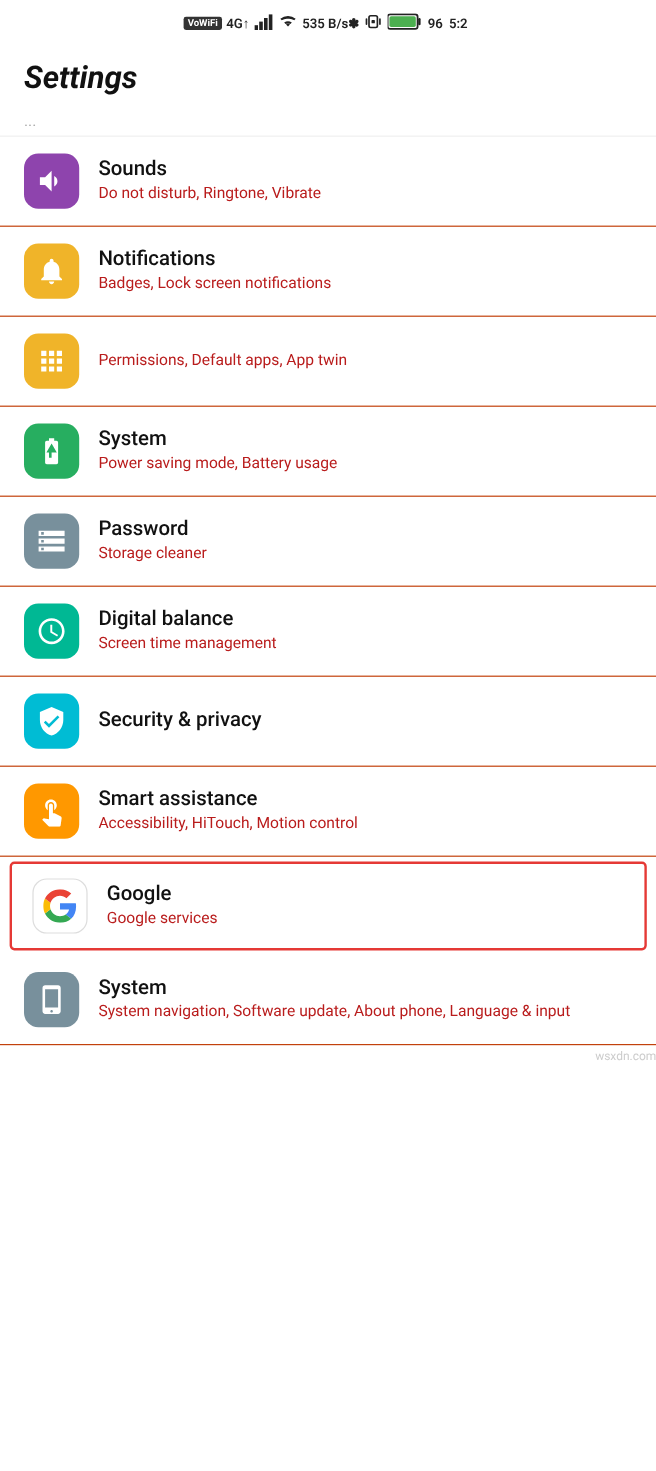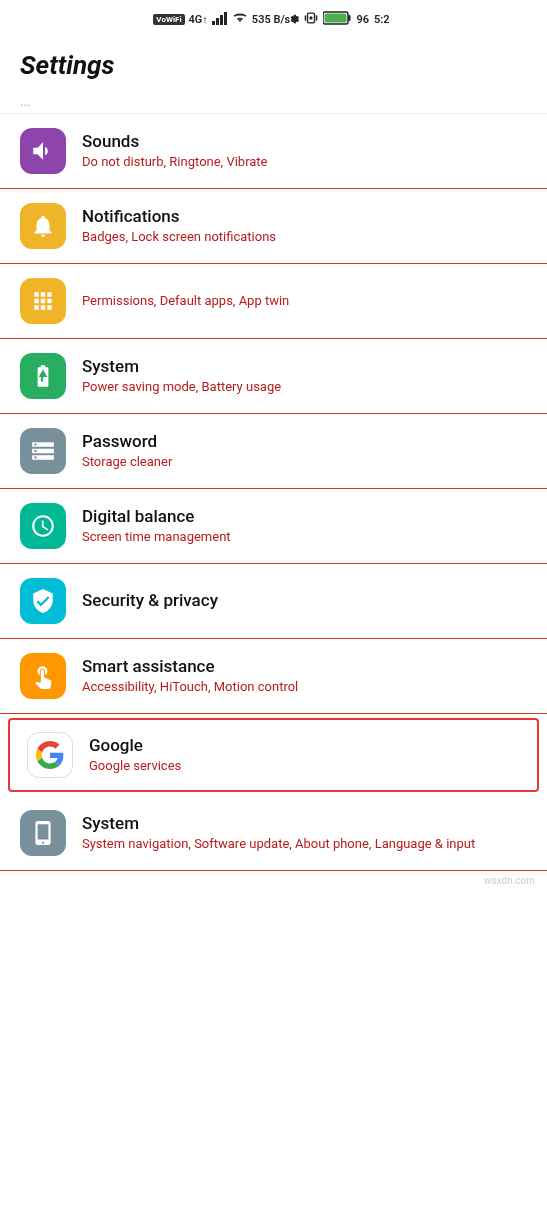--- a/index.html
+++ b/index.html
@@ -295,13 +295,13 @@
       </svg>
     </div>
     <div class="item-text">
       <div class="item-title">System</div>
       <div class="item-subtitle">System navigation, Software update, About phone, Language &amp; input</div>
     </div>
   </div>
 
 </div>
 
-<div style="text-align:right; padding: 4px 12px; font-size:10px; color:#ccc;">wsxdn.com</div>
+<div style="text-align:right; padding: 4px 0; font-size:10px; color:#ccc;">wsxdn.com</div>
 
 </body></html>

